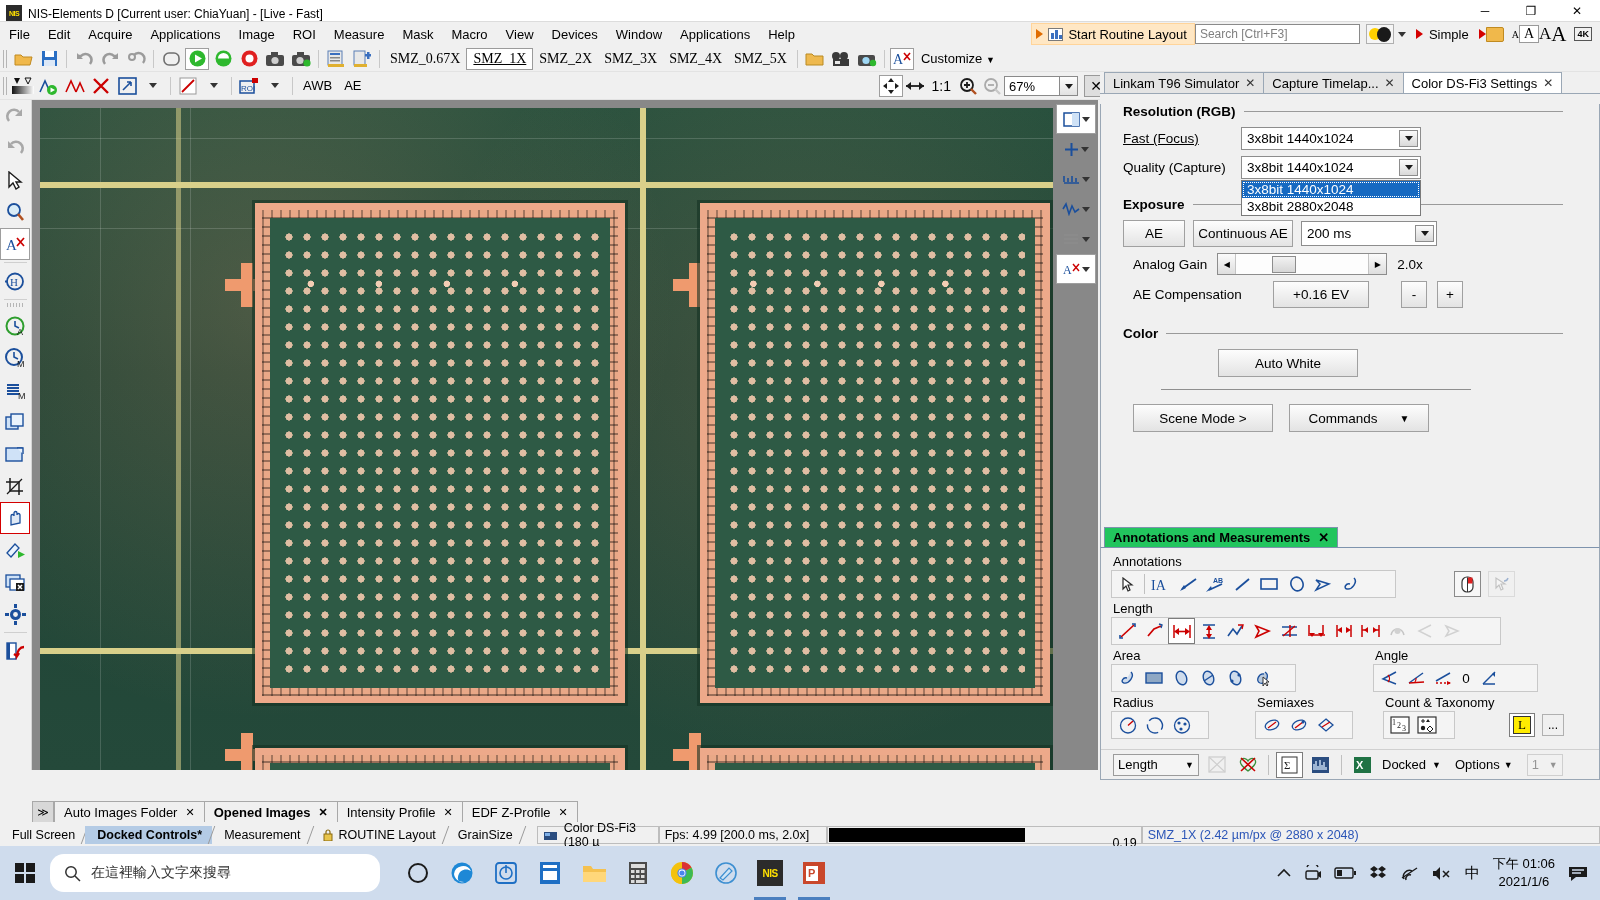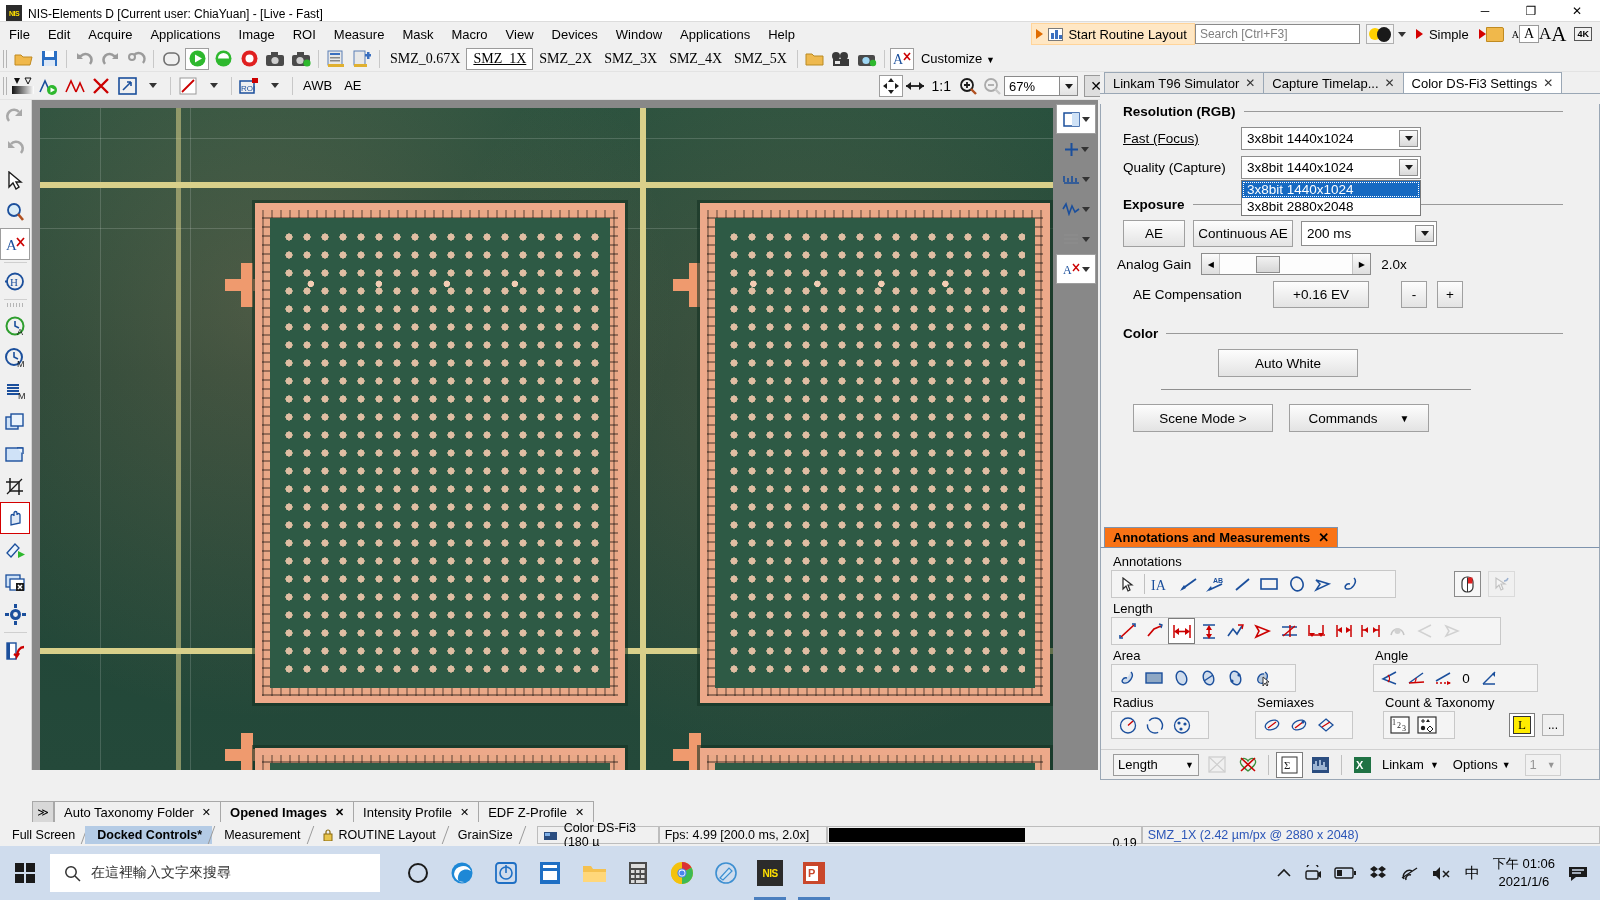--- a/index.html
+++ b/index.html
@@ -169,21 +169,21 @@
   .sl-arrow { width:18px; height:20px; background:linear-gradient(#fbfbfb,#dedede);
     border-right:1px solid #c4c4c4; display:flex; align-items:center; justify-content:center;
     font-size:8px; }
   .sl-arrow.r { border-right:0; border-left:1px solid #c4c4c4; }
   .sl-thumb { position:absolute; left:54px; top:2px; width:24px; height:17px;
     background:linear-gradient(#f2f2f2,#d6d6d6); border:1px solid #8d8d8d; }
 
   
   .annopanel { position:absolute; left:1100px; top:527px; width:500px; height:253px; }
   .anno-tabstrip { display:flex; align-items:flex-end; height:20px; padding-left:4px; }
-  .anno-tab { height:20px; background:#f97316; border:1px solid #7e93ad; border-bottom:0;
+  .anno-tab { height:20px; background:#22c55e; border:1px solid #7e93ad; border-bottom:0;
     display:flex; align-items:center; gap:8px; padding:0 8px; font-size:13px; font-weight:bold; }
   .anno-body { border:1px solid #9aa7b5; border-top:1px solid #7e93ad;
     background:#f0f0f0; height:calc(100% - 20px); padding:3px 0 0 0; position:relative; }
   .sect-label { font-size:13px; margin:3px 0 1px 12px; }
   .toolrow { display:flex; align-items:center; margin-left:10px; gap:7px; }
   .tgroup { display:flex; align-items:center; border:1px solid #c8c8c8; background:#f4f4f4;
     height:28px; padding:0 2px; }
   .ibtn { width:27px; height:26px; display:flex; align-items:center; justify-content:center; }
   .ibtn.sel { border:1px solid #7c7c7c; background:#fff; }
   .dis { opacity:.38; }
@@ -219,21 +219,21 @@
     padding:0 5px; font-size:12.5px; background:#f0f0f0; }
 
   
   .taskbar { position:absolute; left:0; top:846px; width:1600px; height:54px;
     background:#cfdced; display:flex; align-items:center; }
   .startbtn { width:50px; height:54px; display:flex; align-items:center; justify-content:center; }
   .startico { width:20px; height:20px; display:grid; grid-template-columns:1fr 1fr;
     grid-template-rows:1fr 1fr; gap:2px; }
   .startico i { background:#1a1a1a; display:block; }
   .tsearch { width:330px; height:38px; background:#fff; display:flex; align-items:center;
-    gap:10px; padding-left:14px; font-size:14px; color:#303030; }
+    gap:10px; padding-left:14px; font-size:14px; color:#303030;border-radius:14px; }
   .tkicon { width:44px; height:54px; display:flex; align-items:center; justify-content:center;
     position:relative; }
   .tkicon.run::after { content:""; position:absolute; bottom:0; left:6px; right:6px;
     height:3px; background:#4a7fbf; }
   .tray { position:absolute; right:0; top:0; height:54px; display:flex; align-items:center;
     gap:13px; padding-right:12px; font-size:13px; }
   .clock { text-align:center; line-height:1.35; font-size:13px; }
   svg { display:block; }
 </style>
 </head>
@@ -785,21 +785,21 @@
       <div class="row" style="gap:8px;">
         <div class="btn" style="width:62px;">AE</div>
         <div class="btn" style="width:100px;">Continuous AE</div>
         <div class="combo" style="width:136px;height:25px;">
           <span>200 ms</span>
           <div class="arrowbox" style="top:3px;">
               <div class="caret2"></div>
             </div>
         </div>
       </div>
-      <div class="row" style="gap:10px;margin-left:16px;">
+      <div class="row" style="gap:10px;margin-left:32px;">
         <div class="lbl">Analog Gain</div>
         <div class="slider" style="width:170px;">
           <div class="sl-arrow">◀</div>
           <div class="sl-thumb"></div>
           <div style="flex:1;"></div>
           <div class="sl-arrow r">▶</div>
         </div>
         <div class="lbl">2.0x</div>
       </div>
       <div class="row" style="gap:10px;margin-left:32px;">
@@ -1189,39 +1189,39 @@
               <path d="M3 14 L3 8 M5 14 L5 5 M7 14 L7 10 M9 14 L9 4 M11 14 L11 9 M13 14 L13 6 M15 14 L15 11" stroke="#cfe2f7" stroke-width="1.4"></path>
             </svg>
         </div>
         <div style="width:1px;height:20px;background:#c0c0c0;margin:0 3px;"></div>
         <div class="ibtn">
           <svg width="19" height="18">
               <rect x="1" y="1" width="17" height="16" fill="#1f7244"></rect>
               <text x="3" y="13" font-size="11" fill="#fff" font-family="Liberation Sans, sans-serif" font-weight="bold">X</text>
             </svg>
         </div>
-        <div style="font-size:13px;padding:0 2px;">Linkam</div>
+        <div style="font-size:13px;padding:0 2px;">Docked</div>
         <div style="font-size:9px;">▼</div>
         <div style="width:6px;"></div>
         <div style="font-size:13px;">Options</div>
         <div style="font-size:9px;">▼</div>
         <div style="width:6px;"></div>
         <div class="bb-combo dis" style="width:36px;">
           <span>1</span>
           <span style="font-size:9px;">▼</span>
         </div>
       </div>
     </div>
   </div>
 
 
   <div class="docktabs">
     <div style="width:22px;height:21px;display:flex;align-items:center;justify-content:center;background:#d8d8d8;border:1px solid #a8a8a8;border-bottom:0;font-size:11px;">≫</div>
     <div class="dtab">
-      <span>Auto Taxonomy Folder</span>
+      <span>Auto Images Folder</span>
       <span style="font-size:11px;">✕</span>
     </div>
     <div class="dtab bold">
       <span>Opened Images</span>
       <span style="font-size:11px;">✕</span>
     </div>
     <div class="dtab">
       <span>Intensity Profile</span>
       <span style="font-size:11px;">✕</span>
     </div>

